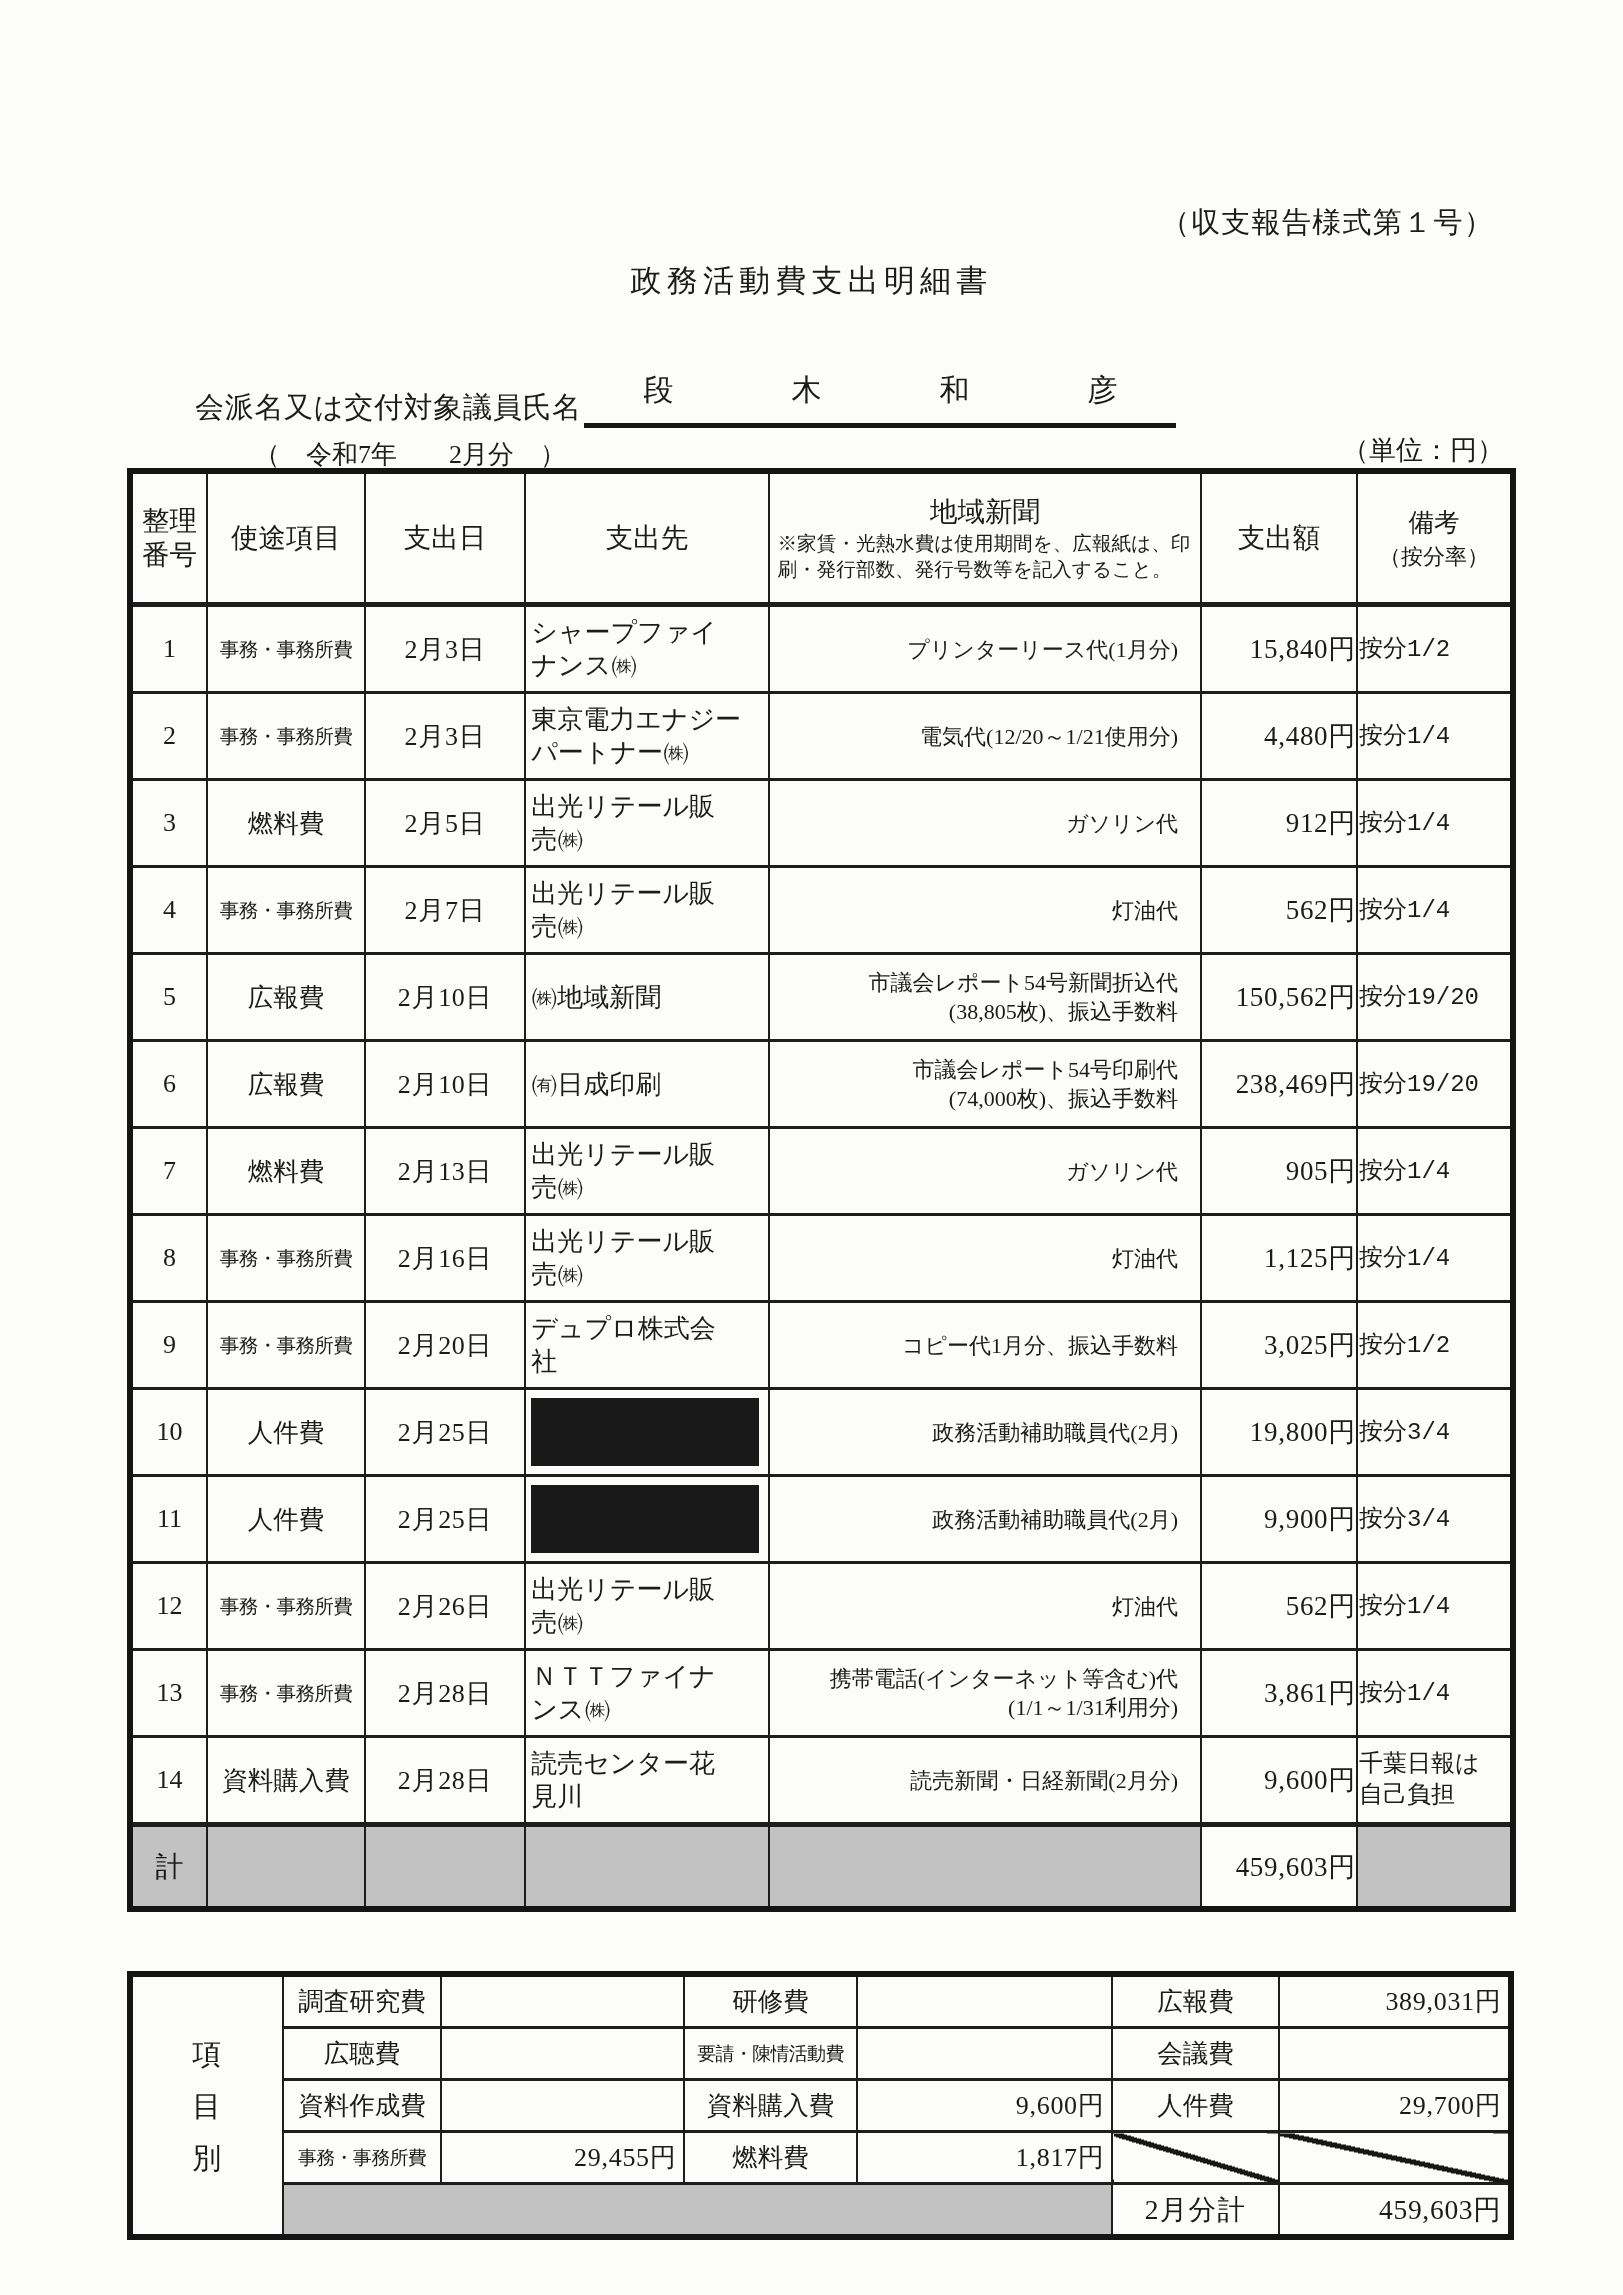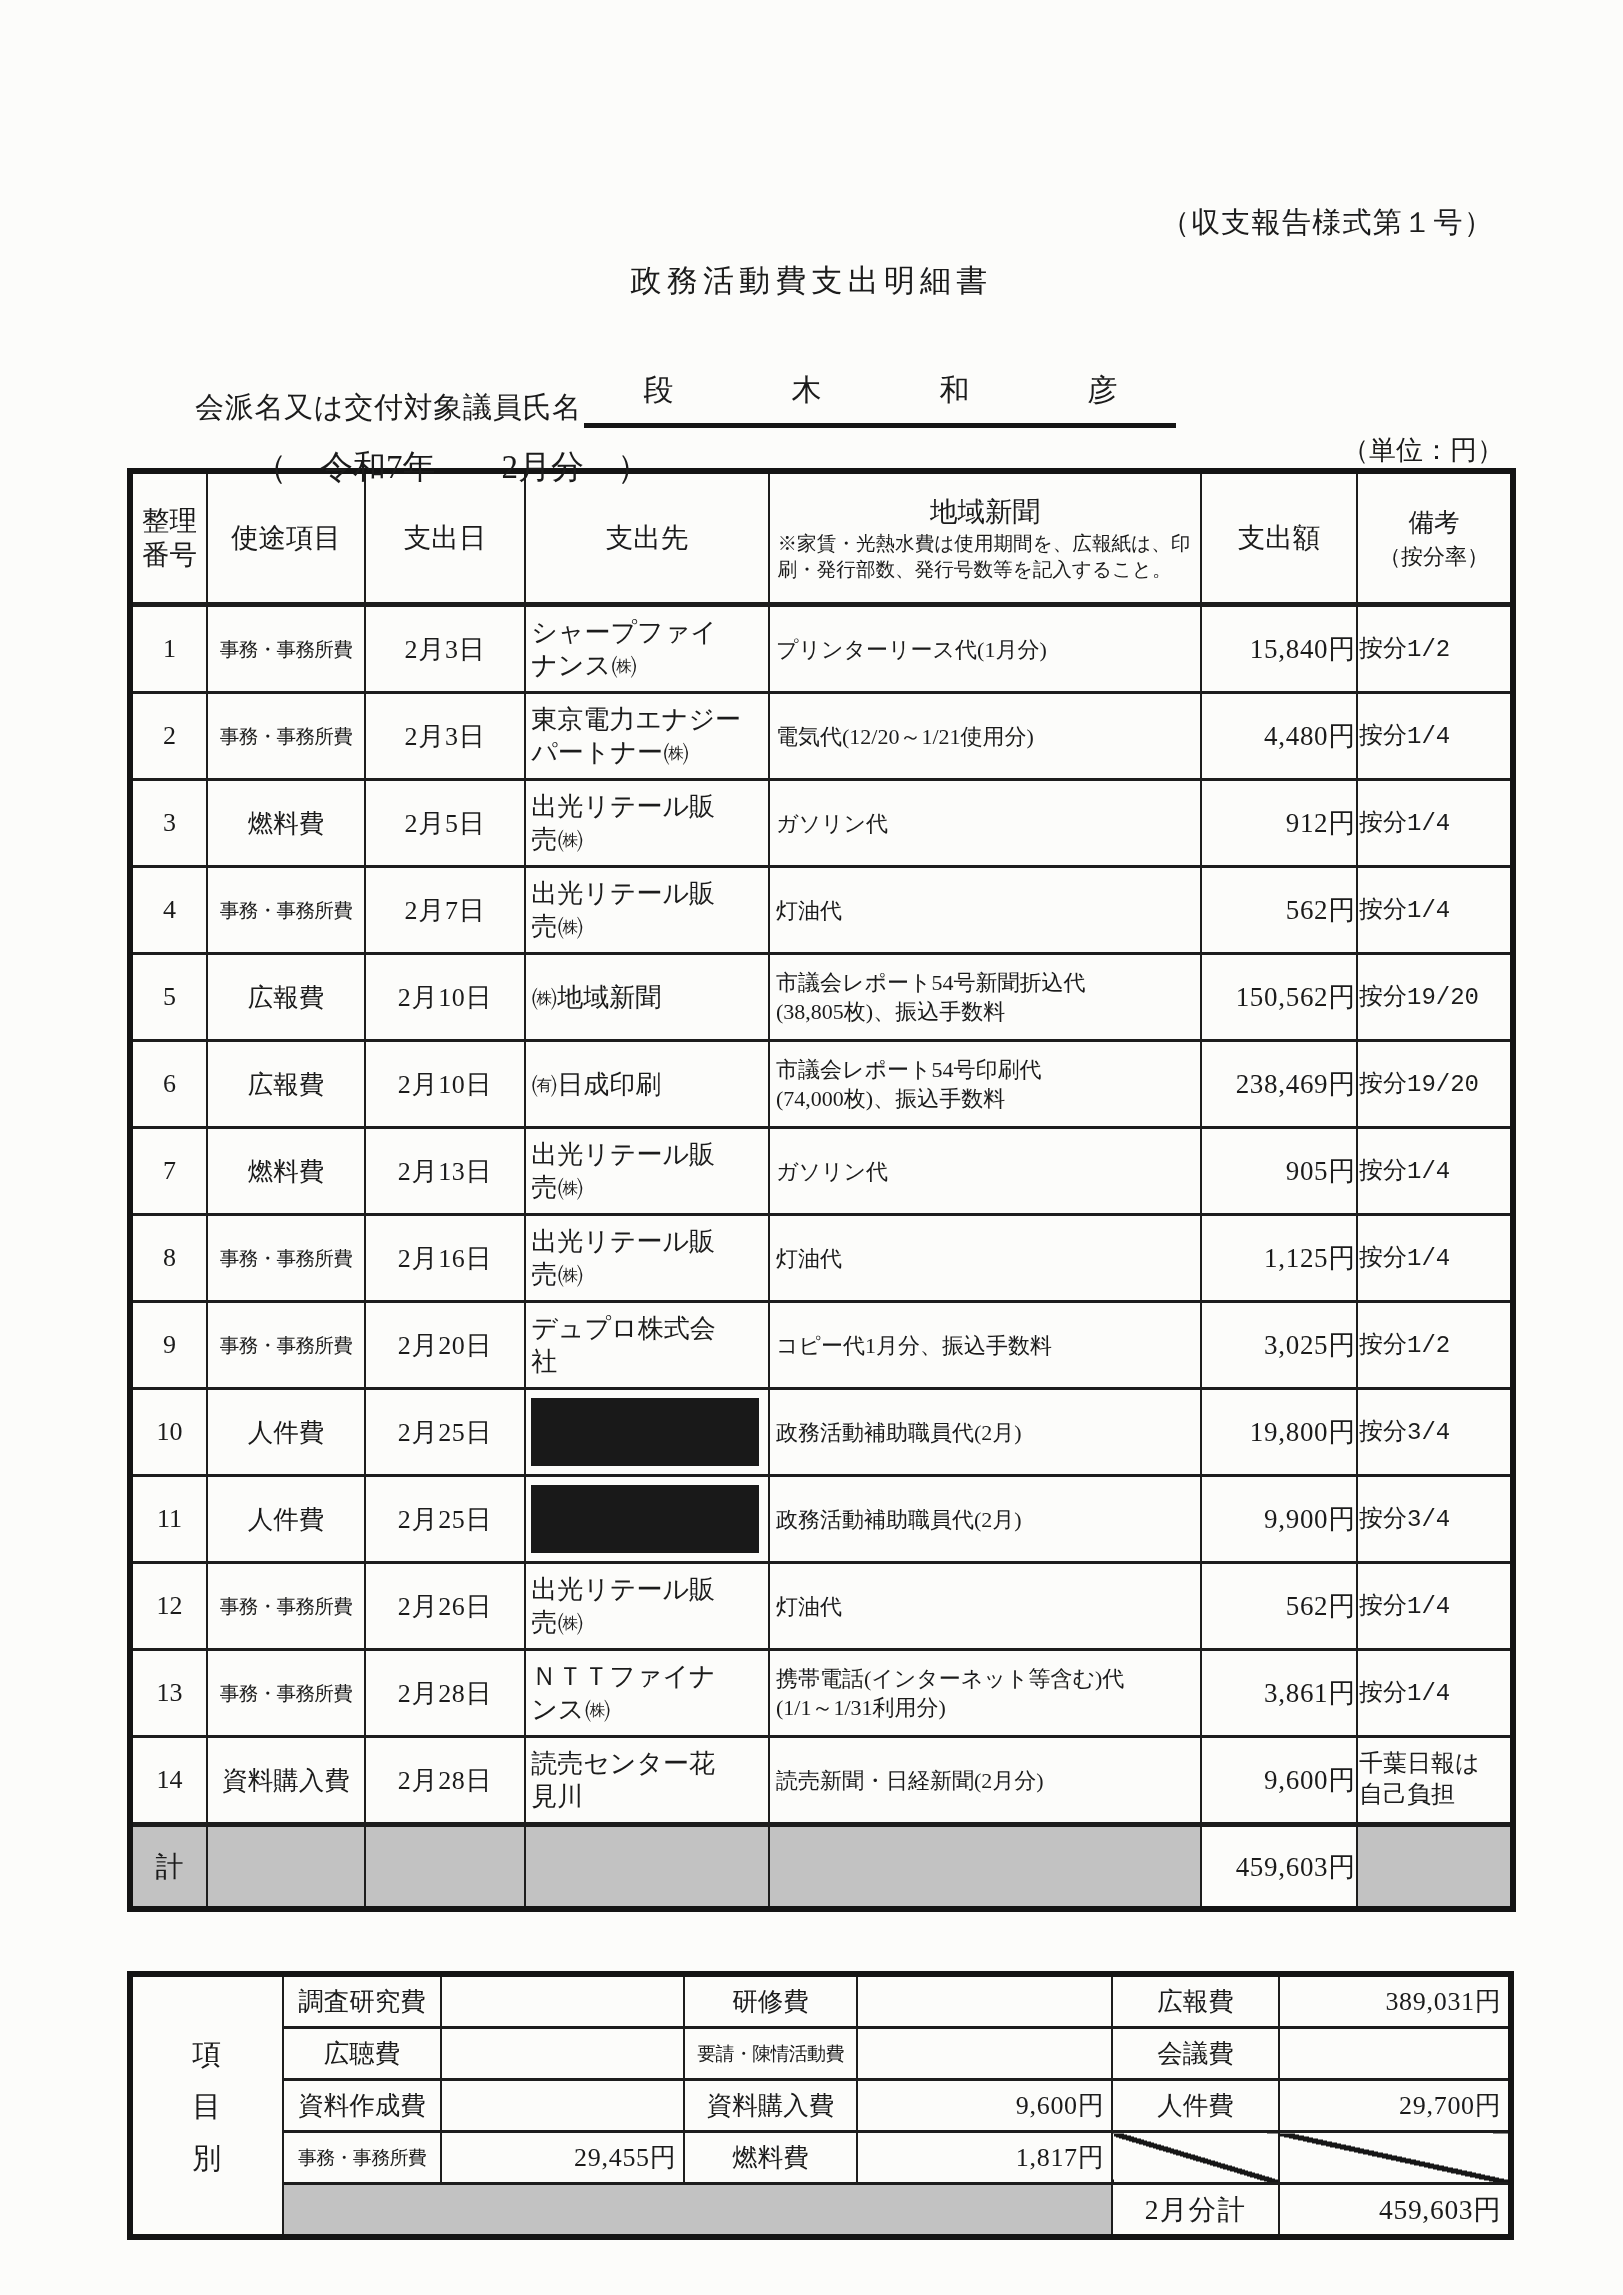--- a/index.html
+++ b/index.html
@@ -11,42 +11,42 @@
   
   .form-note{padding-top:203px;padding-right:129px;text-align:right;font-size:29px;letter-spacing:1.3px;}
   .title{margin:17px 0 0;text-align:center;font-size:31px;font-weight:normal;letter-spacing:5.2px;}
   .payee-line{margin:68px 0 0 195px;display:flex;align-items:flex-end;}
   .payee-label{font-size:29px;letter-spacing:0.7px;}
   .payee-name{
     width:592px;display:inline-flex;justify-content:space-around;align-items:flex-end;
     border-bottom:5.9px solid #151515;padding-bottom:11.8px;font-size:30px;margin-left:2.6px;
   }
   .period-line{position:relative;height:38px;margin-top:1.3px;}
-  .period{position:absolute;left:254px;top:16px;font-size:33px;}
+  .period{position:absolute;left:254px;top:8px;font-size:26px;}
   .unit-note{position:absolute;right:119px;top:2.6px;font-size:27px;}
   
   table{border-collapse:collapse;table-layout:fixed;}
   .main-table,.summary-table{margin-left:127px;width:1381px;}
   .main-table{border:6.5px solid #141414;margin-top:1.3px;}
   .summary-table{border:6.5px solid #141414;margin-top:59px;}
   td,th{border:2.6px solid #1d1d1d;border-top-width:3.9px;border-bottom-width:3.9px;vertical-align:middle;overflow:hidden;}
   
   .main-table thead th{height:126px;font-weight:normal;font-size:27.5px;text-align:center;border-bottom-width:5.9px;}
   .h-number{white-space:pre-line;font-size:27px;line-height:1.25;}
   .desc-title{text-align:center;font-size:27.5px;margin-bottom:1.3px;}
   .desc-note{text-align:left;font-size:19.6px;line-height:1.32;padding:0 6.5px;}
   .h-note-title{font-size:25.5px;}
   .h-note-sub{font-size:22px;margin-top:1.3px;}
   .main-table tbody td{height:82px;}
   .num{text-align:center;font-size:26px;}
   .cat{text-align:center;font-size:25.5px;padding:0 2.6px;}
   .cat.sm{font-size:19.6px;letter-spacing:-0.7px;}
   .date{text-align:center;font-size:26px;letter-spacing:0.7px;}
   .payee{text-align:left;font-size:26px;line-height:1.28;padding:0 5.2px;white-space:pre-line;}
-  .desc{text-align:left;font-size:22px;line-height:1.35;padding:0 6px;white-space:pre-line;}
+  .desc{text-align:right;font-size:22px;line-height:1.35;padding:0 22px;white-space:pre-line;}
   .amount{text-align:right;font-size:27px;padding:0 0 0 0;letter-spacing:0.7px;}
   .note{text-align:left;font-size:24px;padding:0 0 0 1px;white-space:pre-line;line-height:1.3;font-family:Liberation Mono, monospace;}
   .redacted{width:calc(100% - 3.9px);height:68px;background:#191919;}
   .total-row td{height:77px;border-top-width:5.9px;}
   .gray{background:#c2c2c2;}
   .total-label{text-align:center;font-size:28px;}
   
   .summary-table td{height:47px;}
   .s-label-cell{background:#fcfcfa;text-align:center;font-size:29px;line-height:1.8;white-space:pre-line;letter-spacing:1.3px;}
   .s-cat{text-align:center;font-size:25.5px;}

